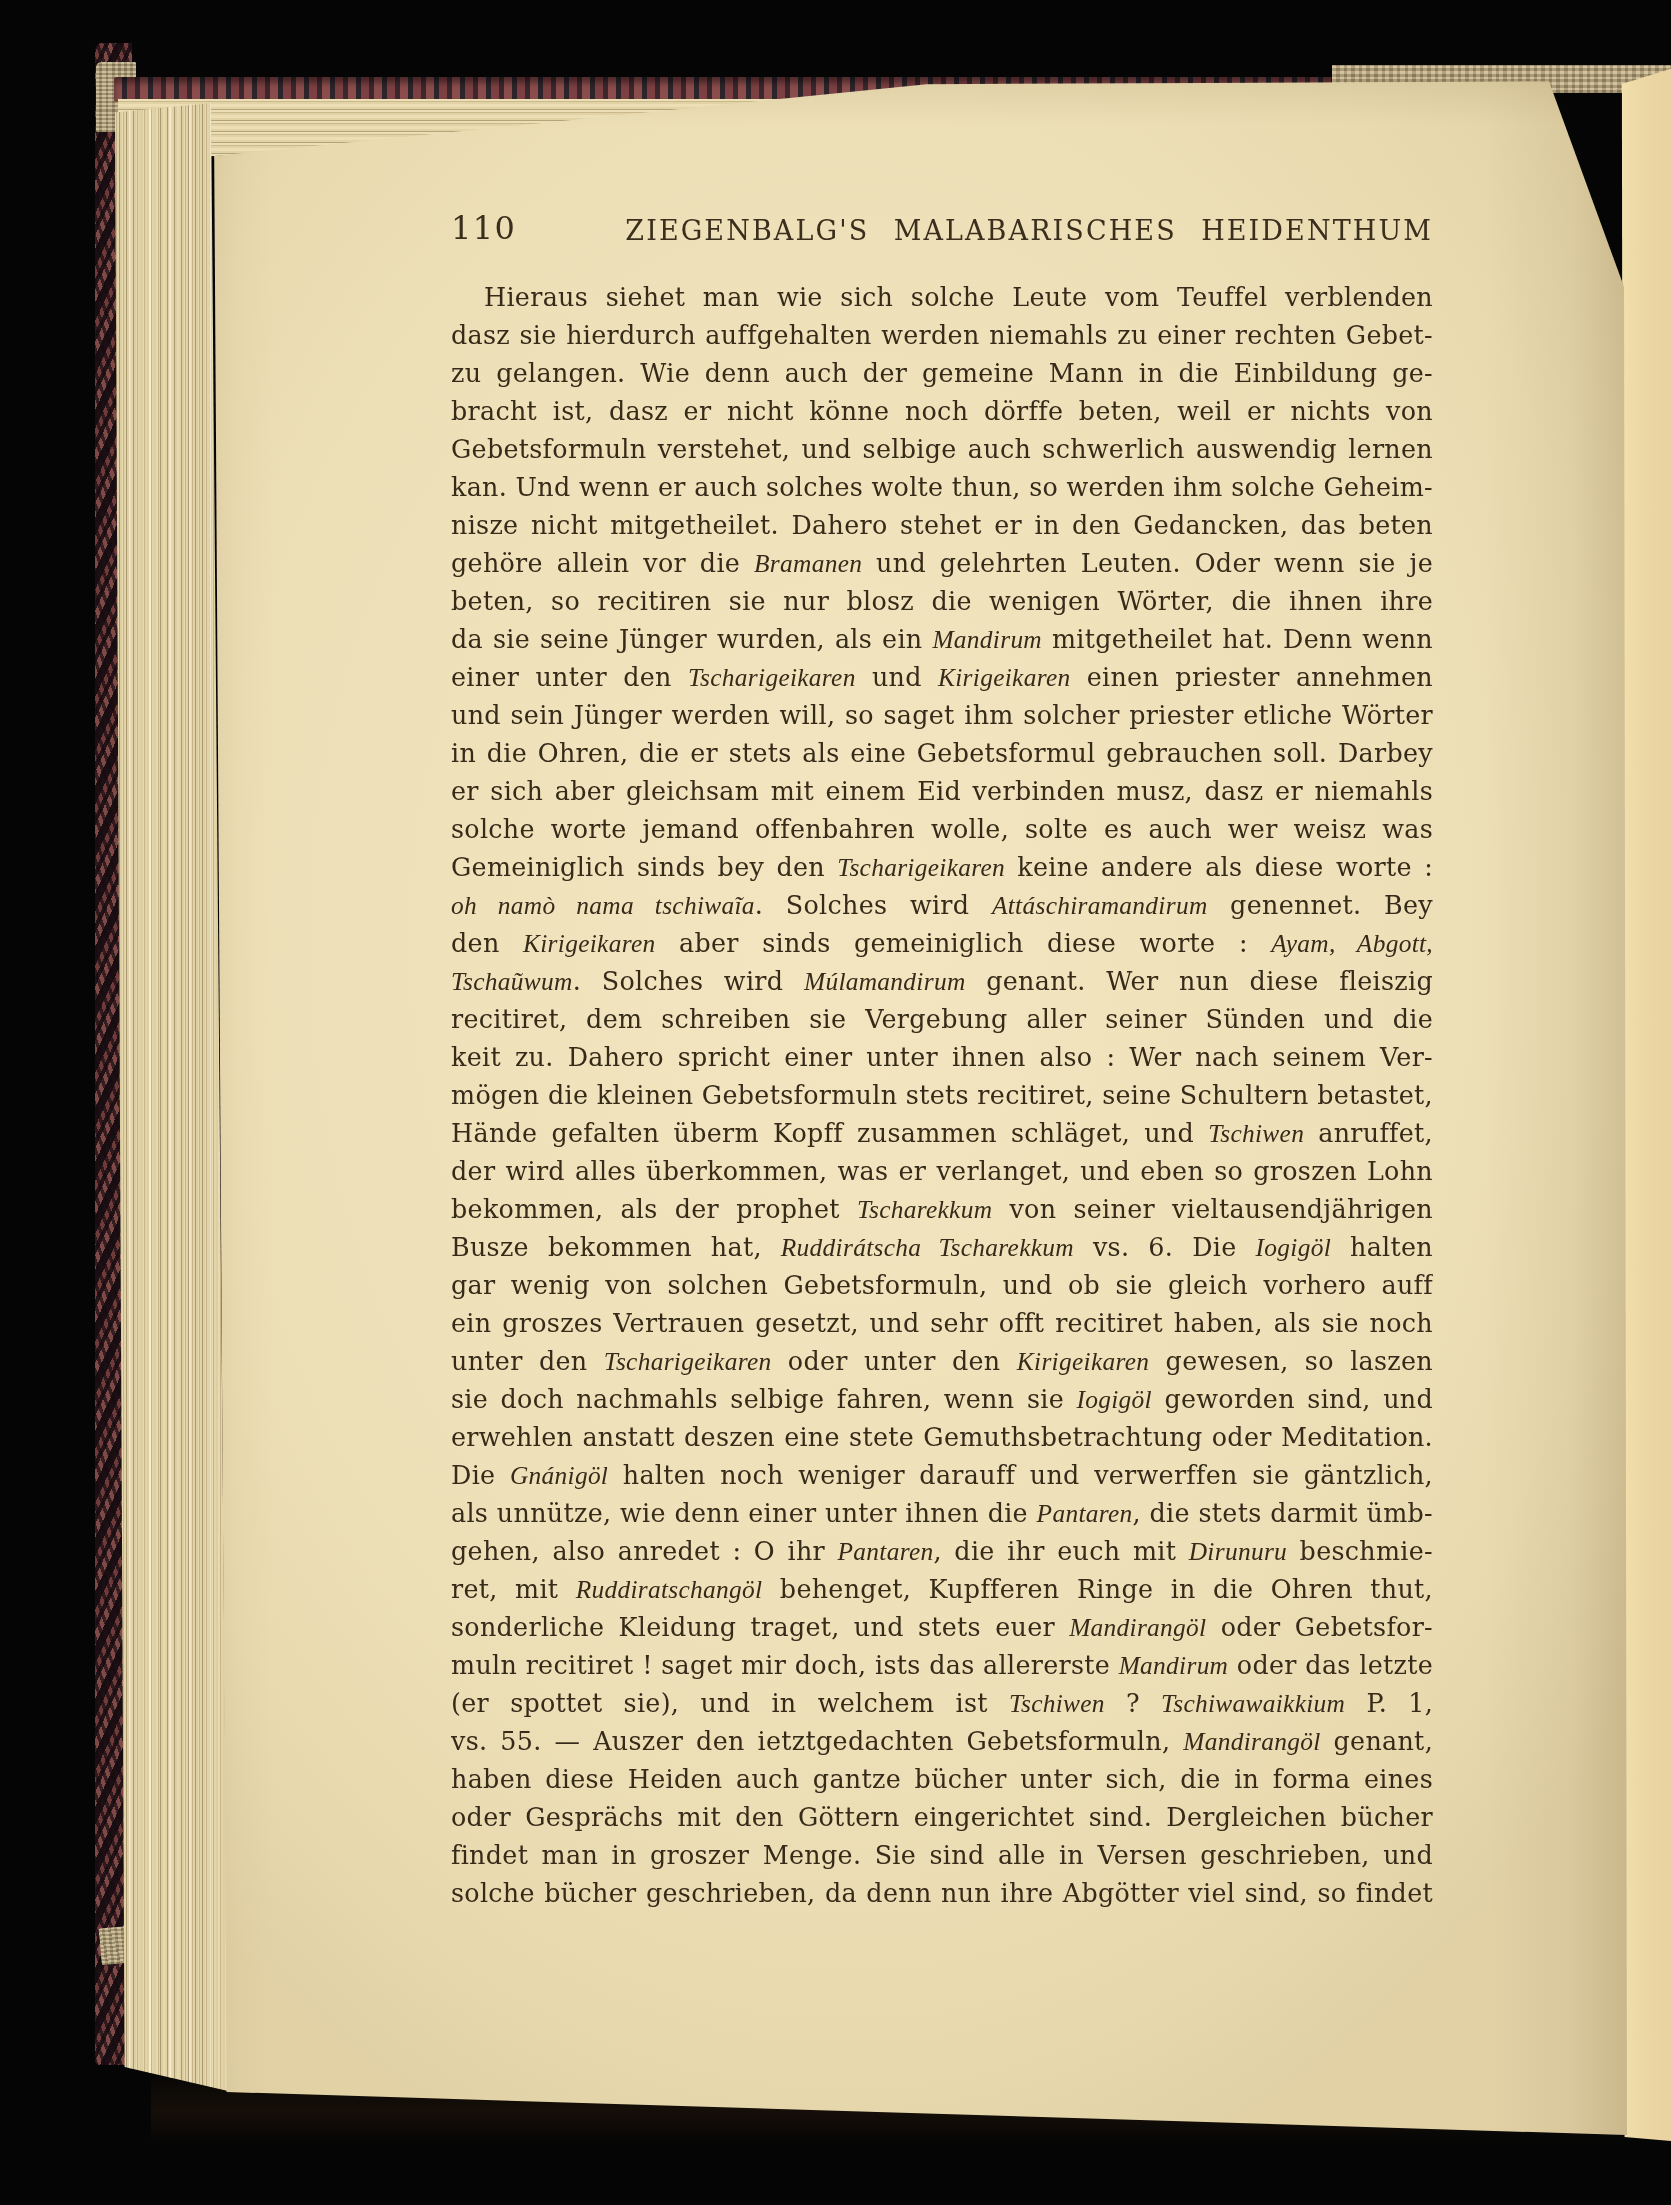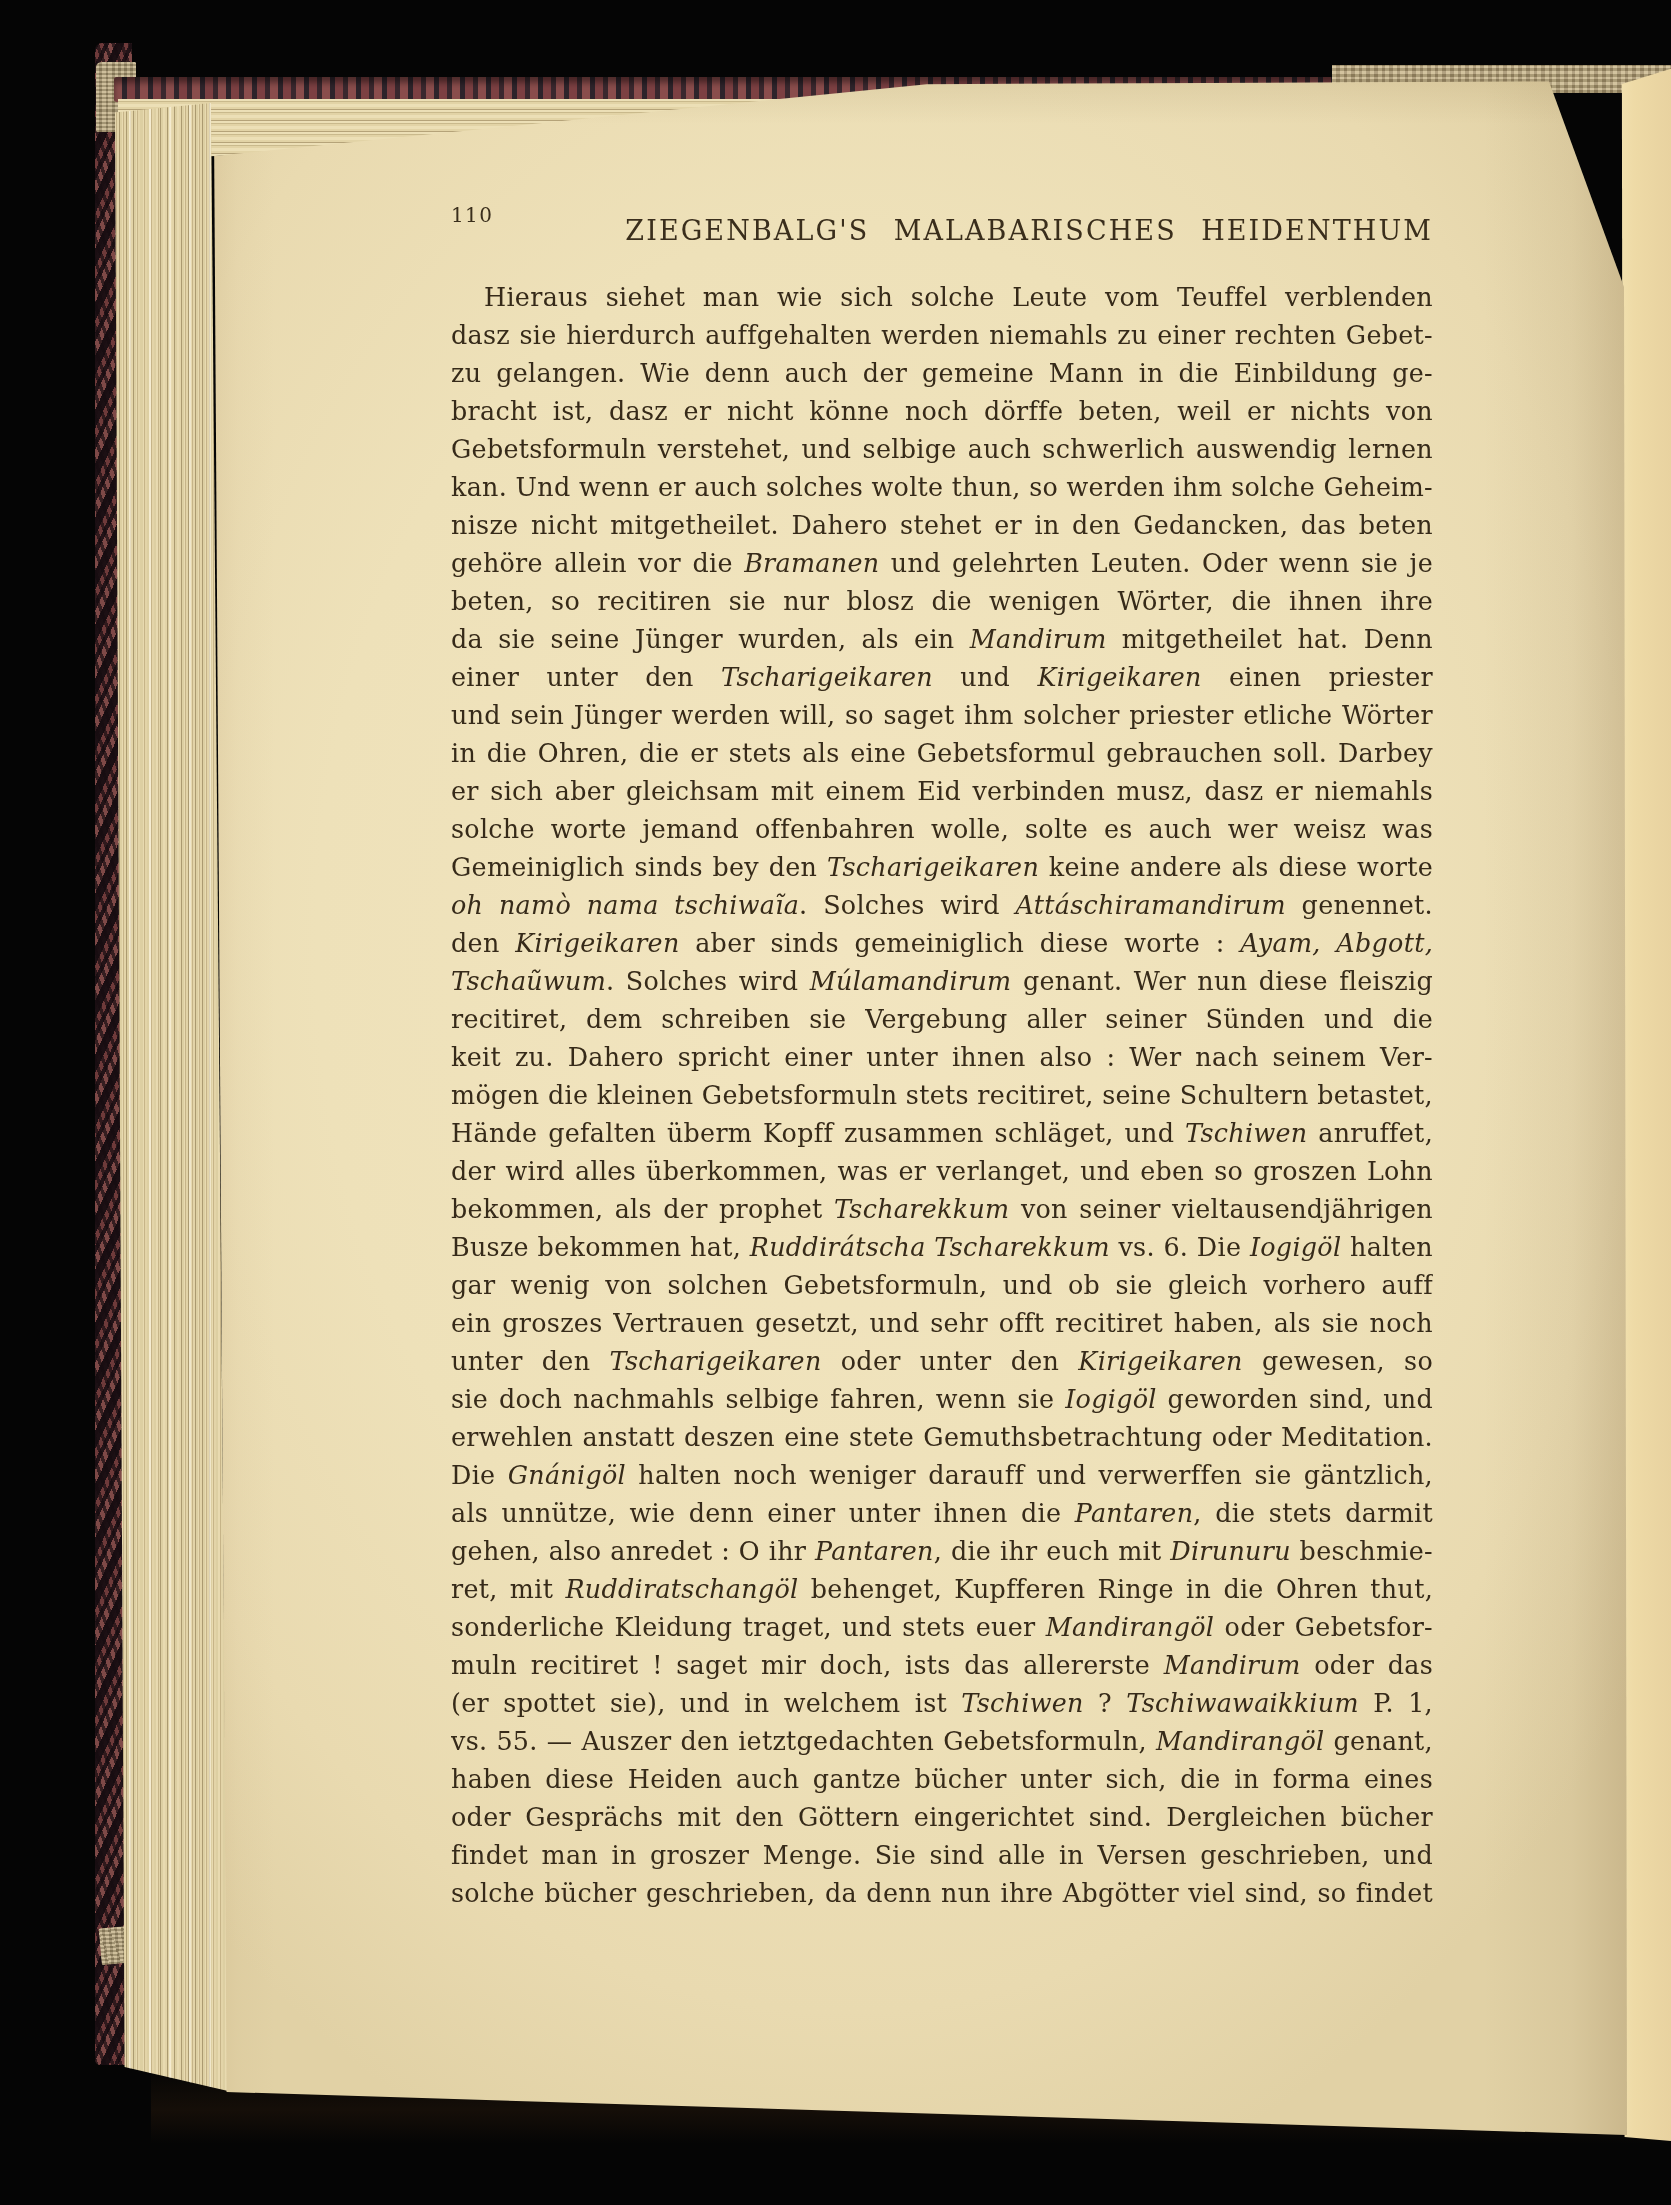--- a/index.html
+++ b/index.html
@@ -62,39 +62,39 @@
     position:absolute; left:206px; top:76px; width:1421px; height:2064px;
     clip-path: polygon(8.2px 80px, 721px 8.2px, 1343px 5.5px, 1418px 211px, 1421px 2059px, 20.6px 2016px);
     background:
       linear-gradient(180deg, rgba(120,95,50,.12) 0px, rgba(0,0,0,0) 48px),
       linear-gradient(90deg, rgba(150,115,65,.13) 0px, rgba(150,115,65,.04) 31px, rgba(0,0,0,0) 69px),
       linear-gradient(270deg, rgba(110,80,40,.20) 0px, rgba(110,80,40,.07) 55px, rgba(0,0,0,0) 144px),
       radial-gradient(ellipse 961px 1304px at 45% 42%, #f2e5c0 0%, #eee1b9 55%, #e9dab0 82%, #e1d1a5 100%);
   }
   
   .page-number {
-    position:absolute; left:245px; top:124px;
-    font-size:20px; line-height:30px; letter-spacing:1.4px; color:#3a2e1c;
+    position:absolute; left:245px; top:137px;
+    font-size:32px; line-height:30px; letter-spacing:1.4px; color:#3a2e1c;
   }
   .running-header {
     position:absolute; left:245px; top:141px; width:982px;
     text-align:right; font-size:27px; line-height:27.5px;
     letter-spacing:2.1px; word-spacing:13.7px; color:#3a2e1c;
   }
   .body-text {
     position:absolute; left:245px; top:202px; width:982px;
     font-size:25.4px; color:#362a19; letter-spacing:0.3px;
   }
   .body-text .line {
     height:38px; line-height:38px;
     text-align:justify; text-align-last:justify;
     overflow:hidden;
   }
   .body-text .line:first-child { padding-left:33px; }
-  .body-text i { font-style:italic; }
+  .body-text i { font-style:italic;font-family:Liberation Serif, serif; }
 </style>
 </head>
 <body>
 
 <div class="scene">
 
   <div class="bottom-shadow"></div>
 
   <div class="cover-strip"></div>
   <div class="cloth-top"></div>

